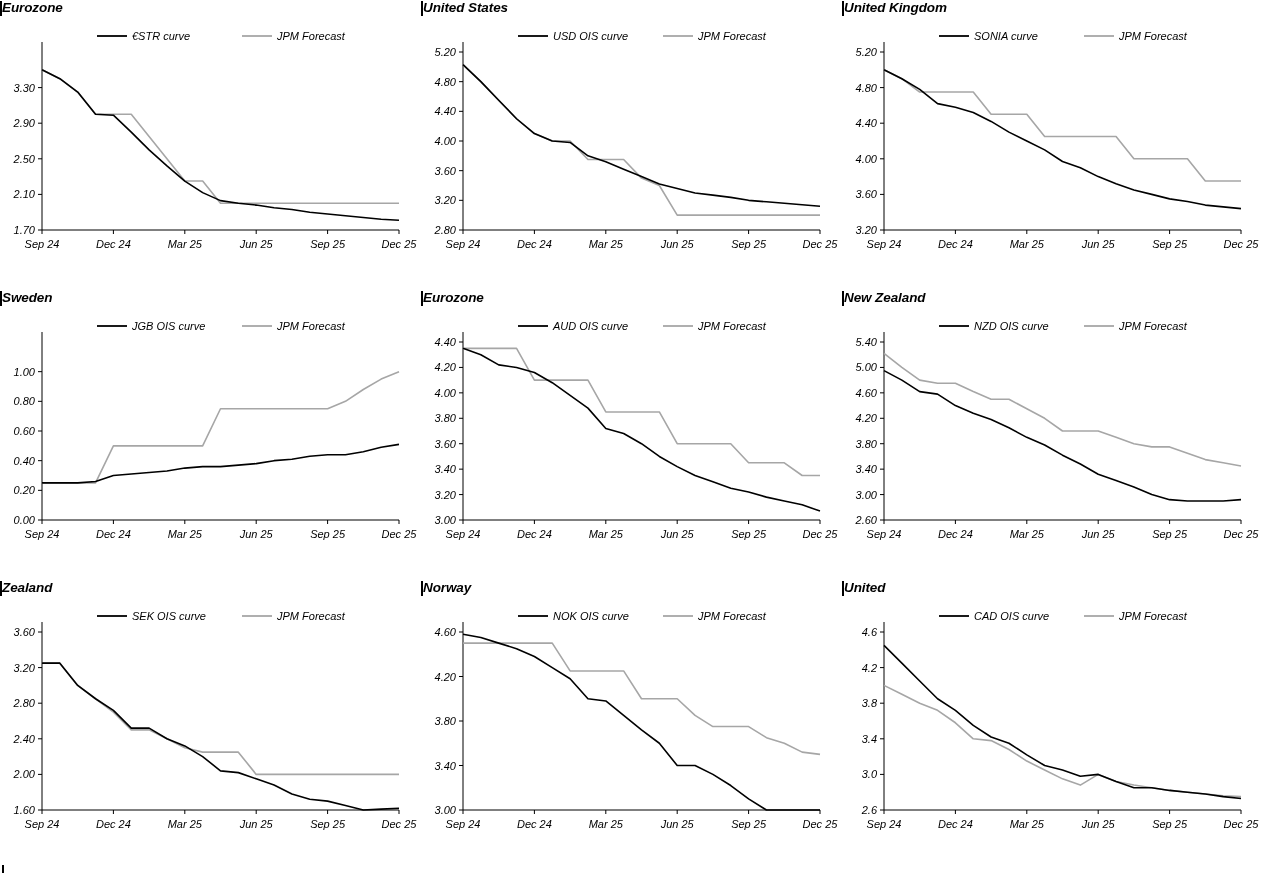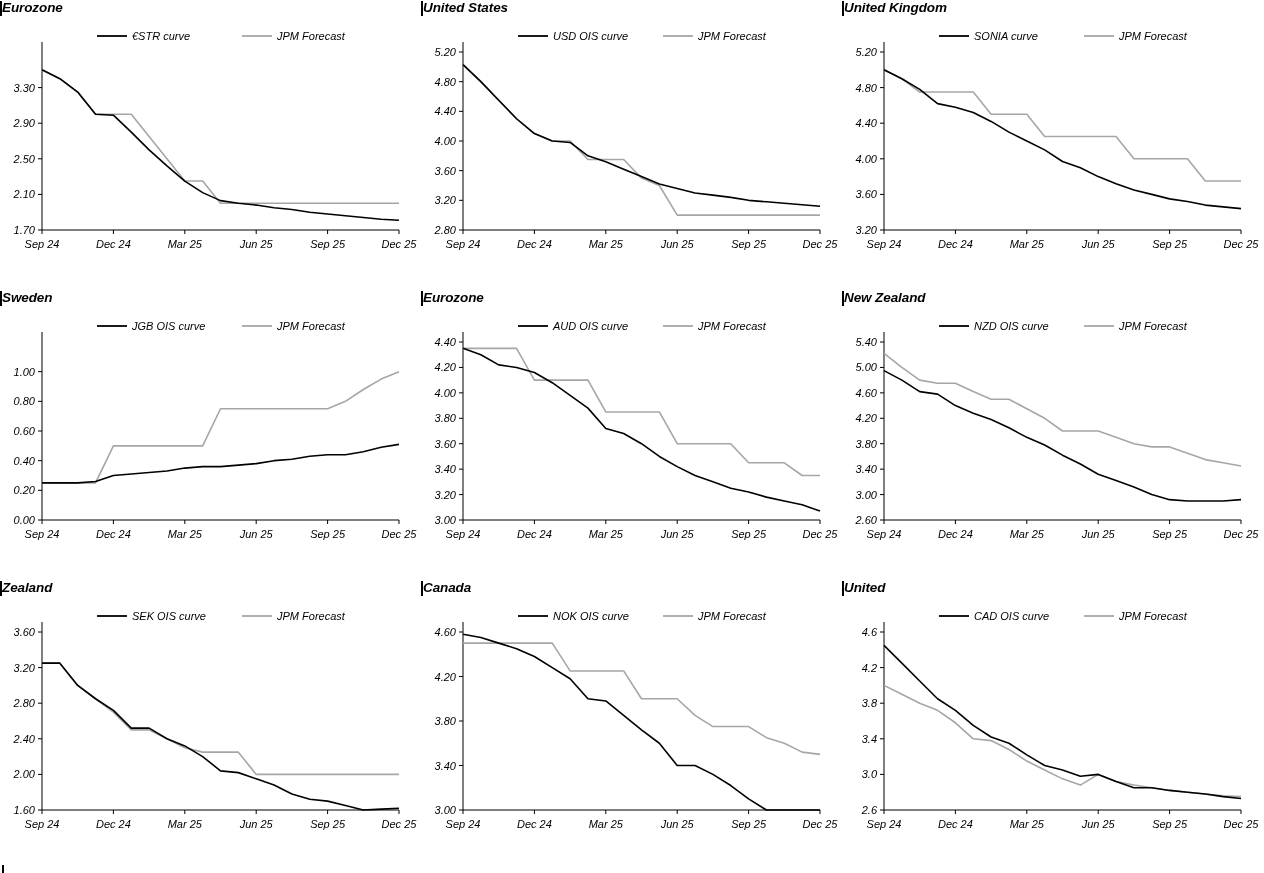--- a/index.html
+++ b/index.html
@@ -381,21 +381,21 @@
           <path d="M42.00 63.15 L59.85 63.15 L77.70 85.40 L95.55 98.75 L113.40 110.32 L131.25 128.12 L149.10 128.12 L166.95 138.80 L184.80 145.92 L202.65 156.60 L220.50 170.84 L238.35 172.62 L256.20 178.85 L274.05 185.08 L291.90 193.98 L309.75 199.32 L327.60 201.10 L345.45 205.55 L363.30 210.00 L381.15 209.11 L399.00 208.22" class="series-main"></path>
           <line x1="97" y1="16" x2="127" y2="16" class="legend-swatch-main"></line>
           <text x="132" y="20" class="legend-text">SEK OIS curve</text>
           <line x1="242" y1="16" x2="272" y2="16" class="legend-swatch-fcst"></line>
           <text x="277" y="20" class="legend-text">JPM Forecast</text>
         </svg>
       </div>
     </div>
     <div class="panel">
       <div class="title-bar"></div>
-      <div class="panel-title">Canada</div>
+      <div class="panel-title">Norway</div>
       <div class="plot-wrap">
         <svg width="421" height="270" viewBox="0 0 421 270">
           <line x1="38" y1="210" x2="42" y2="210" class="tick-line"></line>
           <text x="35" y="214" class="tick-label" text-anchor="end">3.00</text>
           <line x1="38" y1="165.5" x2="42" y2="165.5" class="tick-line"></line>
           <text x="35" y="169.5" class="tick-label" text-anchor="end">3.40</text>
           <line x1="38" y1="121" x2="42" y2="121" class="tick-line"></line>
           <text x="35" y="125" class="tick-label" text-anchor="end">3.80</text>
           <line x1="38" y1="76.49999999999994" x2="42" y2="76.49999999999994" class="tick-line"></line>
           <text x="35" y="80.49999999999994" class="tick-label" text-anchor="end">4.20</text>

